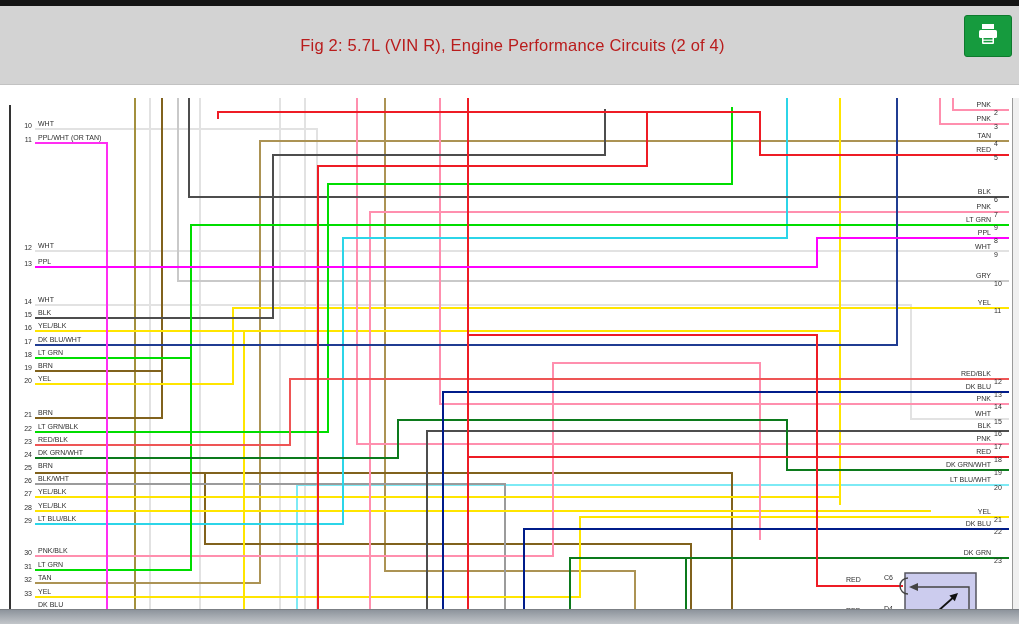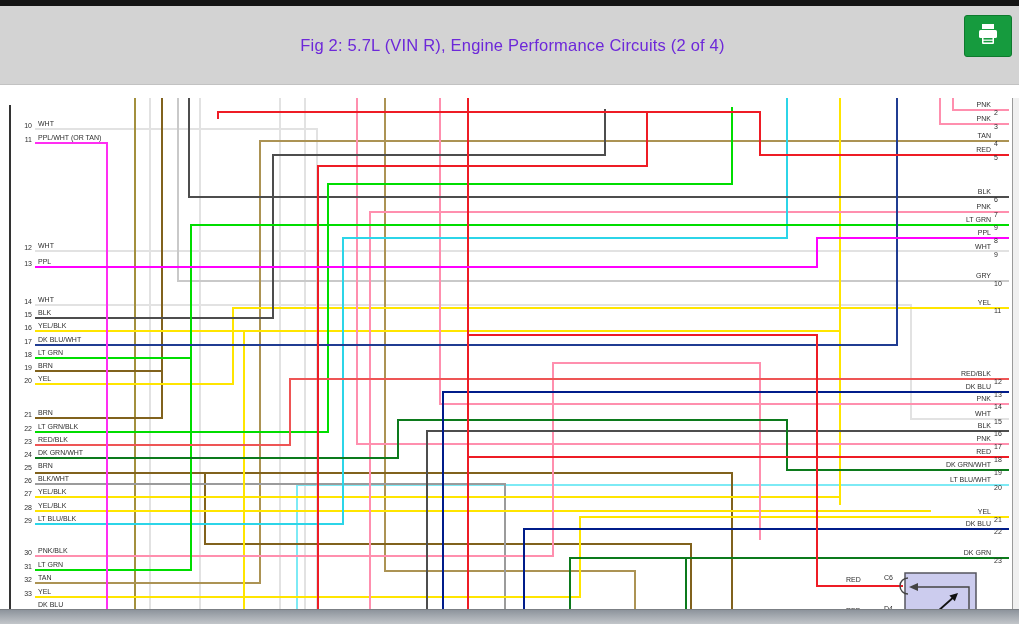--- a/index.html
+++ b/index.html
@@ -3,21 +3,21 @@
 <meta charset="utf-8">
 <style>
   html,body{margin:0;padding:0;background:#fff;}
   body{width:1019px;height:624px;position:relative;overflow:hidden;
        font-family:"Liberation Sans", sans-serif;}
   
   #topstrip{position:absolute;top:0;left:0;width:100%;height:6px;background:#141414;z-index:6;}
   #header{position:absolute;top:6px;left:0;width:100%;height:78px;background:#d3d3d3;z-index:5;
           border-bottom:1px solid #c2c2c2;}
   #title{position:absolute;top:0;left:0;right:0;height:78px;line-height:78px;text-align:center;
-         font-size:16.5px;color:#6d28d9;letter-spacing:.2px;padding-left:6px;}
+         font-size:16.5px;color:#b91c1c;letter-spacing:.2px;padding-left:6px;}
   #printbtn{position:absolute;top:15px;right:7px;width:46px;height:40px;background:#169b3e;
             border:1px solid #0d7a2d;border-radius:3px;cursor:pointer;display:flex;
             align-items:center;justify-content:center;z-index:7;}
   
   #diagram{position:absolute;top:84px;left:0;width:1019px;height:540px;background:#fff;}
   #wiresvg{position:absolute;top:0;left:0;z-index:1;}
   .pinlbl{position:absolute;font-size:7px;line-height:8px;color:#2e2e2e;z-index:2;white-space:nowrap;}
   .pinnum{position:absolute;font-size:7px;line-height:8px;color:#2e2e2e;z-index:2;}
   .rlbl{text-align:right;}
   

